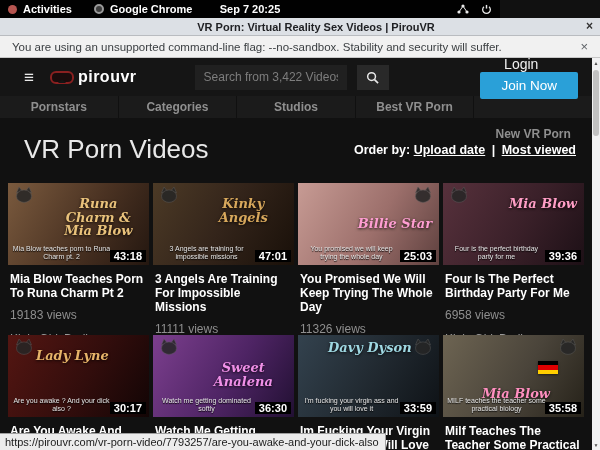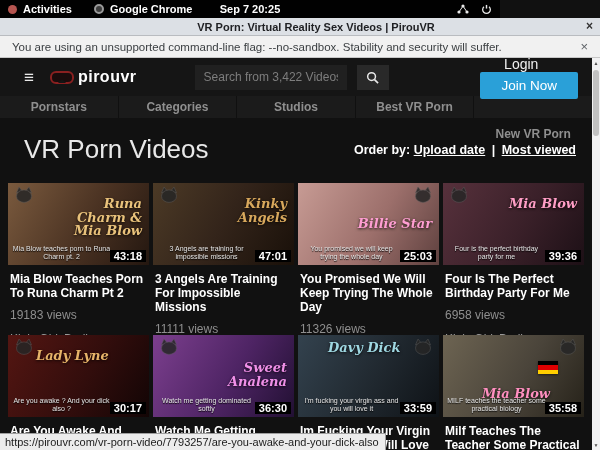--- a/index.html
+++ b/index.html
@@ -57,21 +57,21 @@
   .pagetitle { font-size:26px; font-weight:400; color:#e8e8e8; }
   .orderby { font-size:12.5px; font-weight:bold; color:#fff; }
   .orderby a { color:#fff; text-decoration:underline; }
   .ordersep { margin:0 3px; text-decoration:none; }
   
   .grid { margin:18px 8px 0 8px; display:grid; grid-template-columns:repeat(4,1fr); column-gap:4px; }
   .card { height:152px; overflow:visible; }
   .thumb { position:relative; height:82px; overflow:hidden; background:#222; }
   .catmask { position:absolute; top:3px; left:6px; opacity:.85; }
   .catmask.tr { left:auto; right:6px; }
-  .oname { position:absolute; top:14px; right:7px; max-width:62%; text-align:right;
+  .oname { position:absolute; top:14px; right:7px; max-width:62%; text-align:center;
     font-family:"DejaVu Serif", serif; font-style:italic; font-weight:bold;
     font-size:13px; line-height:1.05; text-shadow:0 1px 3px rgba(0,0,0,.8); }
   .caption { position:absolute; bottom:3px; left:4px; right:38px; text-align:center;
     font-size:7px; line-height:1.25; color:#e6e6e6; text-shadow:0 1px 1px #000; }
   .dur { position:absolute; bottom:3px; right:3px; background:#000; color:#fff;
     font-size:11px; font-weight:bold; padding:0 4px; }
   .flag { position:absolute; top:26px; right:26px; width:20px; height:13px; box-shadow:0 1px 2px rgba(0,0,0,.5); }
   .flag div { height:33.33%; }
   .vtitle { margin:7px 2px 0; font-size:12px; font-weight:bold; color:#fff; line-height:1.18; }
   .views { margin-top:8px; font-size:12px; color:#8f8f8f; padding-left:2px; }
@@ -269,21 +269,21 @@
     </article>
 
     <article class="card">
       <div class="thumb" style="background:linear-gradient(120deg,#33424e 0%,#20282f 55%,#0e1216 100%)">
         <span class="catmask tr">
           <svg width="20" height="17" viewBox="0 0 24 20">
               <path d="M3 8 L6 1 L10 6 Z M21 8 L18 1 L14 6 Z" fill="#262626" stroke="#5a5a5a" stroke-width=".7"></path>
               <ellipse cx="12" cy="12" rx="9" ry="7.5" fill="#262626" stroke="#5a5a5a" stroke-width=".7"></ellipse>
             </svg>
         </span>
-        <span class="oname" style="right:auto;left:30px;top:6px;text-align:left;color:#9fd8e2">Davy Dick</span>
+        <span class="oname" style="right:auto;left:30px;top:6px;text-align:left;color:#9fd8e2">Davy Dyson</span>
         <span class="caption">I'm fucking your virgin ass and you will love it</span>
         <span class="dur">33:59</span>
       </div>
       <h3 class="vtitle">Im Fucking Your Virgin Ass And You Will Love It</h3>
 
     </article>
 
     <article class="card">
       <div class="thumb" style="background:linear-gradient(120deg,#6d6452 0%,#4a443a 55%,#262219 100%)">
         <span class="catmask tr">

